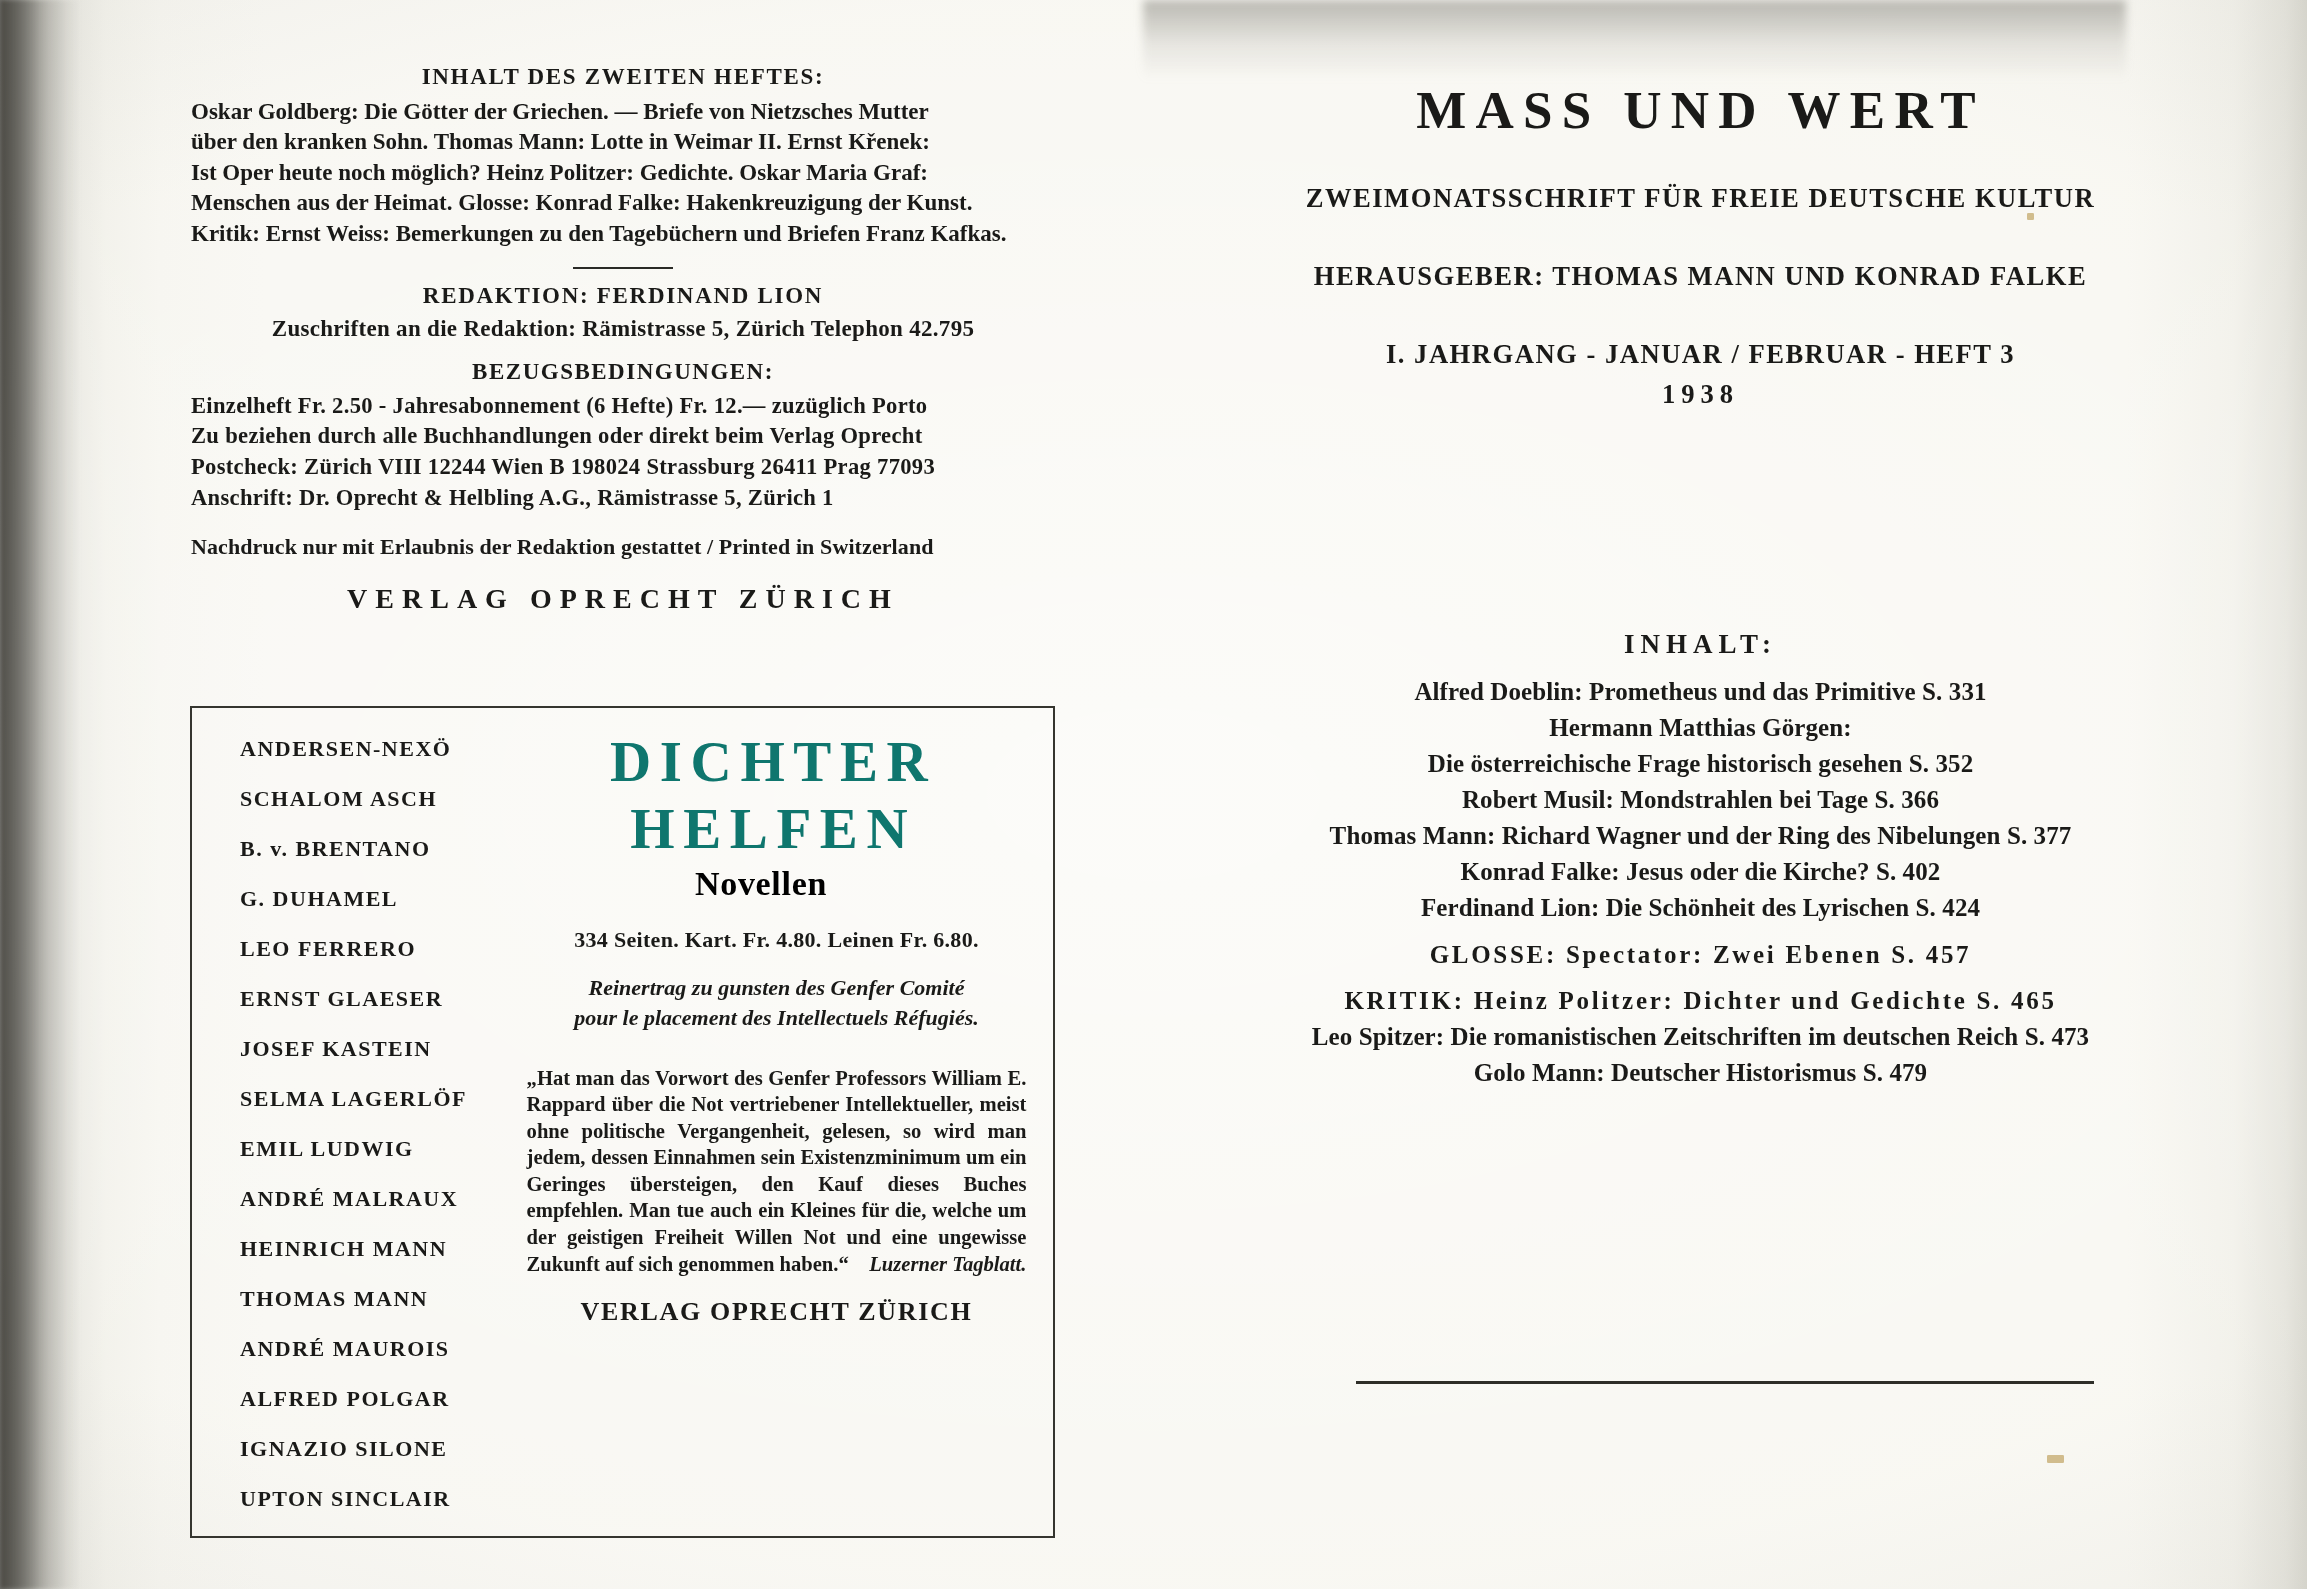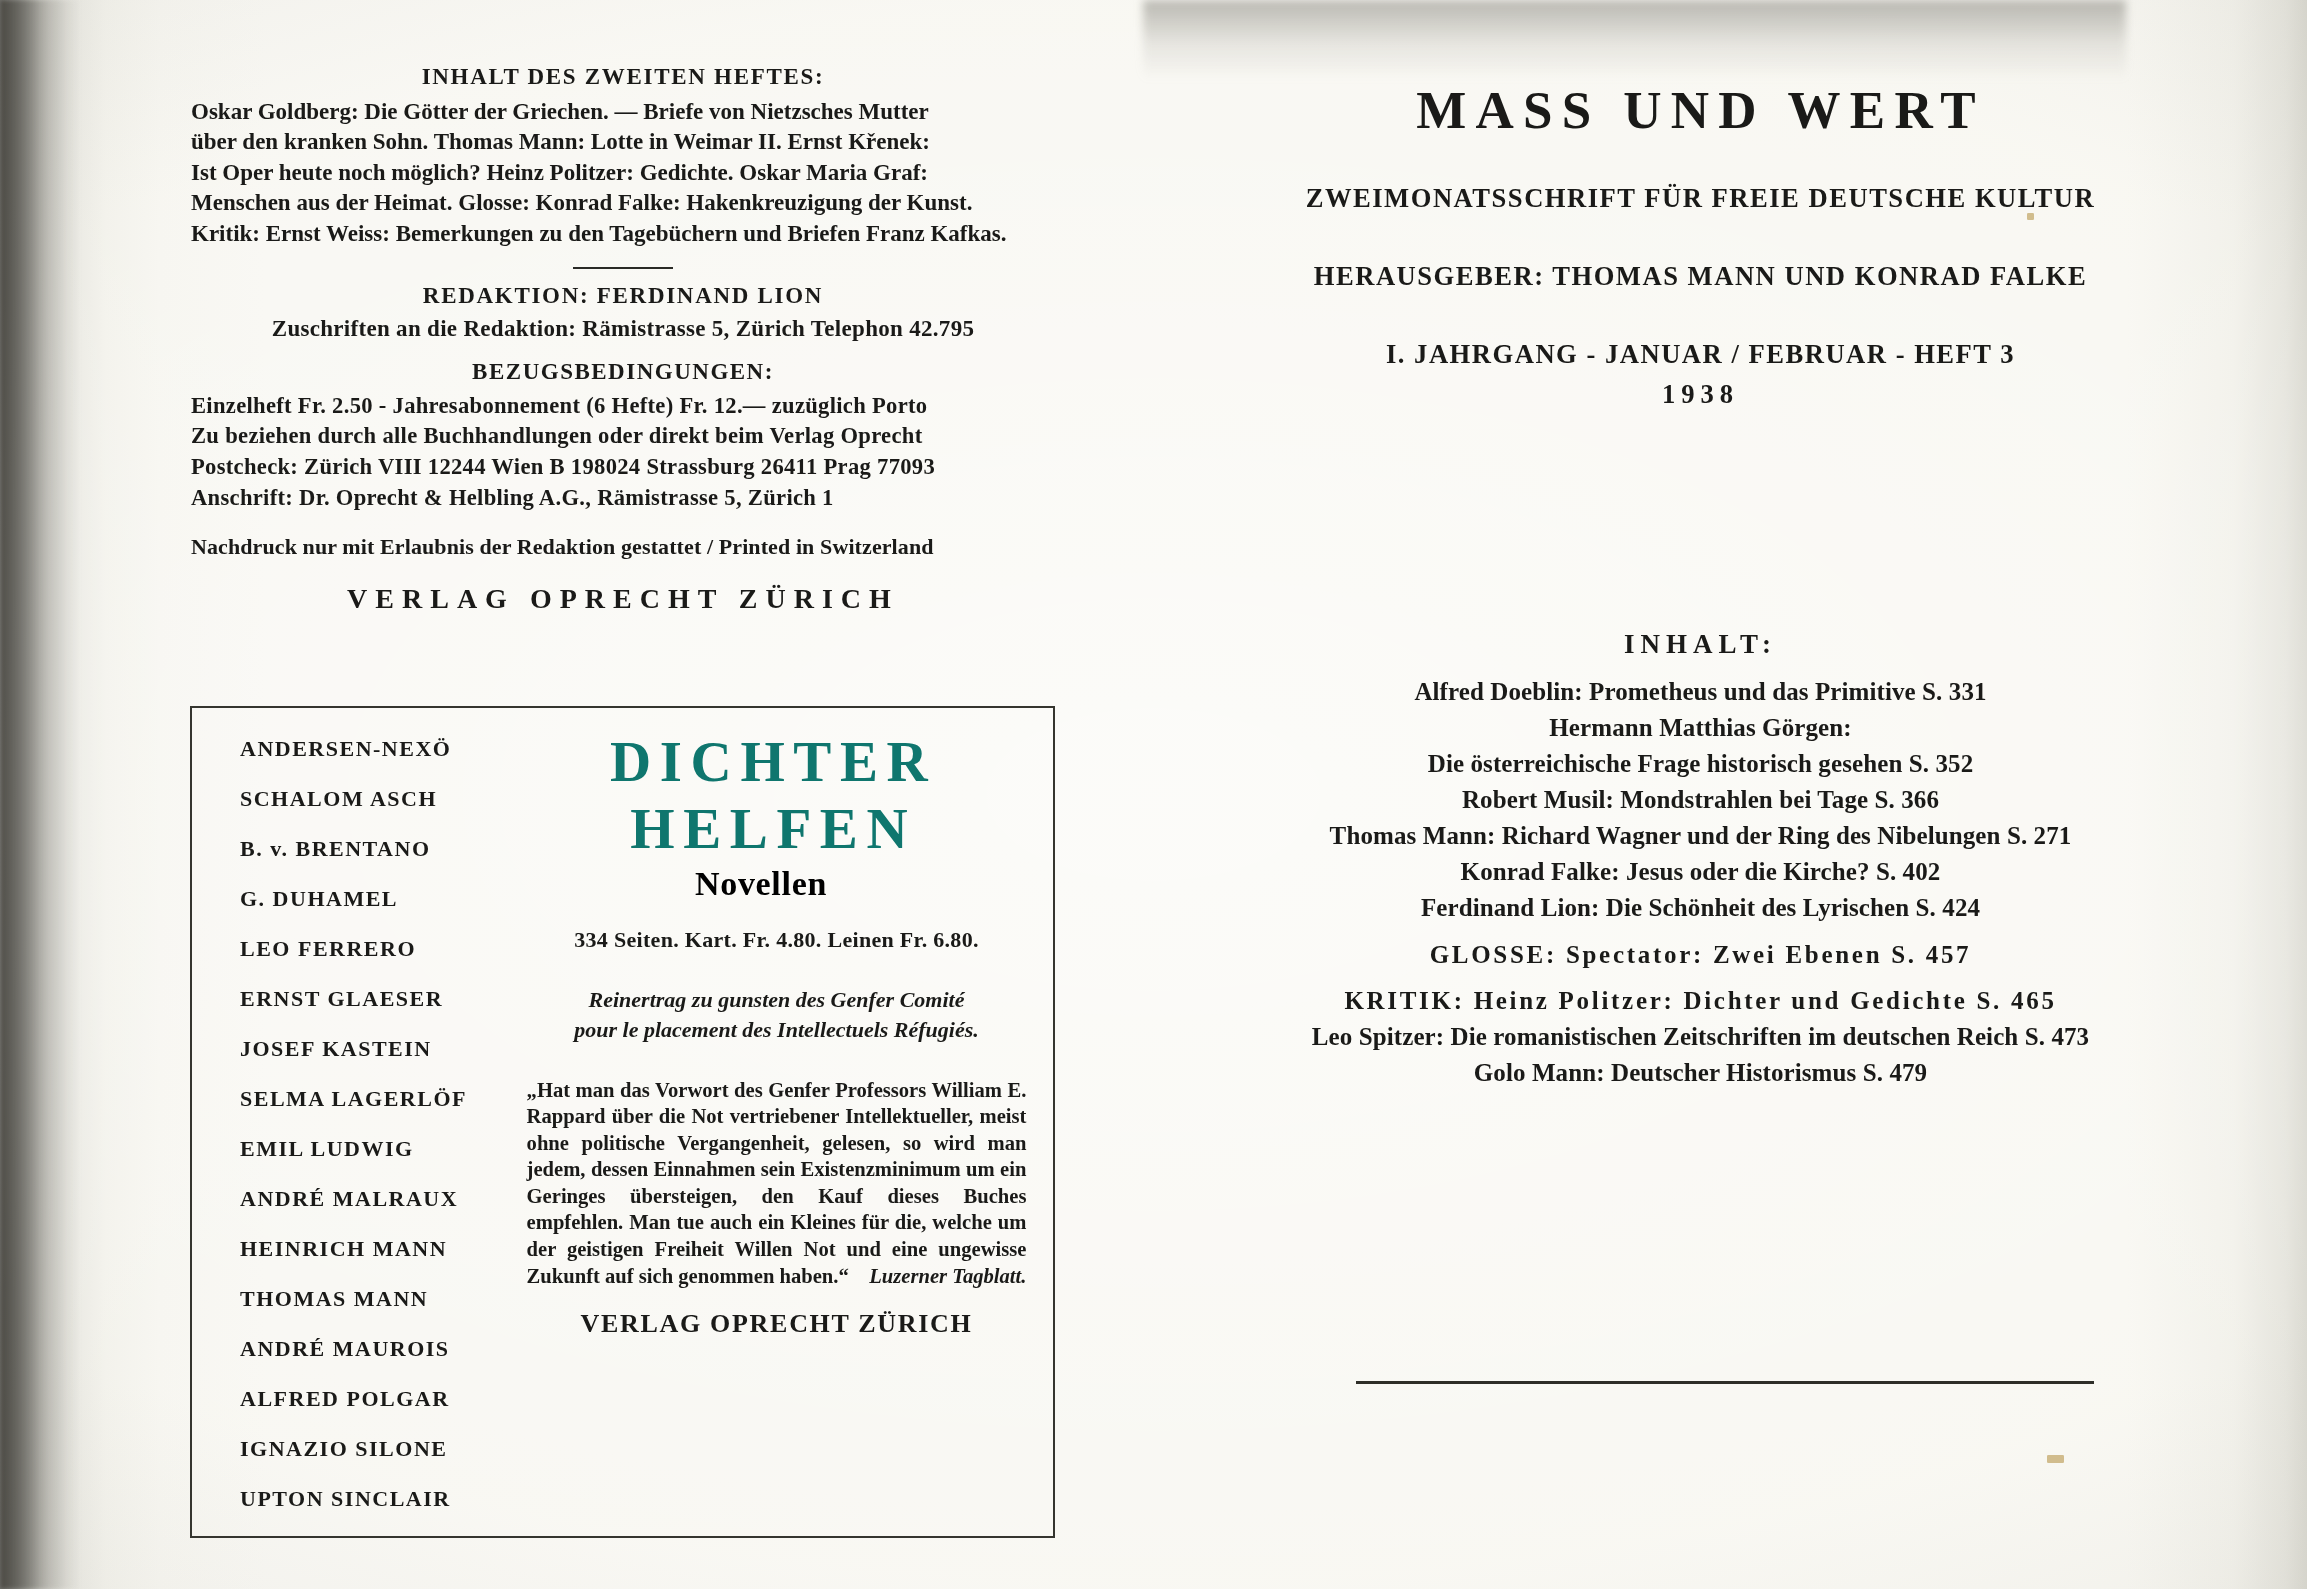--- a/index.html
+++ b/index.html
@@ -160,21 +160,21 @@
     font-size: 22px;
     text-align: center;
     margin-top: 24px;
     letter-spacing: 0.3px;
   }
   .ad-italic {
     font-size: 22px;
     font-style: italic;
     text-align: center;
     line-height: 1.35;
-    margin-top: 32px;
+    margin-top: 20px;
   }
   .ad-quote {
     font-size: 20.6px;
     line-height: 1.29;
     margin-top: 32px;
     text-align: justify;
     hyphens: none;
   }
   .ad-quote .src {
     font-style: italic;
@@ -314,21 +314,21 @@
     <div class="mw-sub">HERAUSGEBER: THOMAS MANN UND KONRAD FALKE</div>
     <div class="mw-sub">I. JAHRGANG - JANUAR / FEBRUAR  -  HEFT 3</div>
     <div class="mw-year">1938</div>
 
     <div class="inhalt-head">INHALT:</div>
 
     <div class="toc-line">Alfred Doeblin: Prometheus und das Primitive S. 331</div>
     <div class="toc-line">Hermann Matthias Görgen:</div>
     <div class="toc-line">Die österreichische Frage historisch gesehen S. 352</div>
     <div class="toc-line">Robert Musil: Mondstrahlen bei Tage S. 366</div>
-    <div class="toc-line">Thomas Mann: Richard Wagner und der Ring des Nibelungen S. 271</div>
+    <div class="toc-line">Thomas Mann: Richard Wagner und der Ring des Nibelungen S. 377</div>
     <div class="toc-line">Konrad Falke: Jesus oder die Kirche? S. 402</div>
     <div class="toc-line">Ferdinand Lion: Die Schönheit des Lyrischen S. 424</div>
     <div class="toc-gap"></div>
     <div class="toc-line toc-label">GLOSSE: Spectator: Zwei Ebenen S. 457</div>
     <div class="toc-gap"></div>
     <div class="toc-line toc-label">KRITIK: Heinz Politzer: Dichter und Gedichte S. 465</div>
     <div class="toc-line">Leo Spitzer: Die romanistischen Zeitschriften im deutschen Reich S. 473</div>
     <div class="toc-line">Golo Mann: Deutscher Historismus S. 479</div>
   </div>
 

